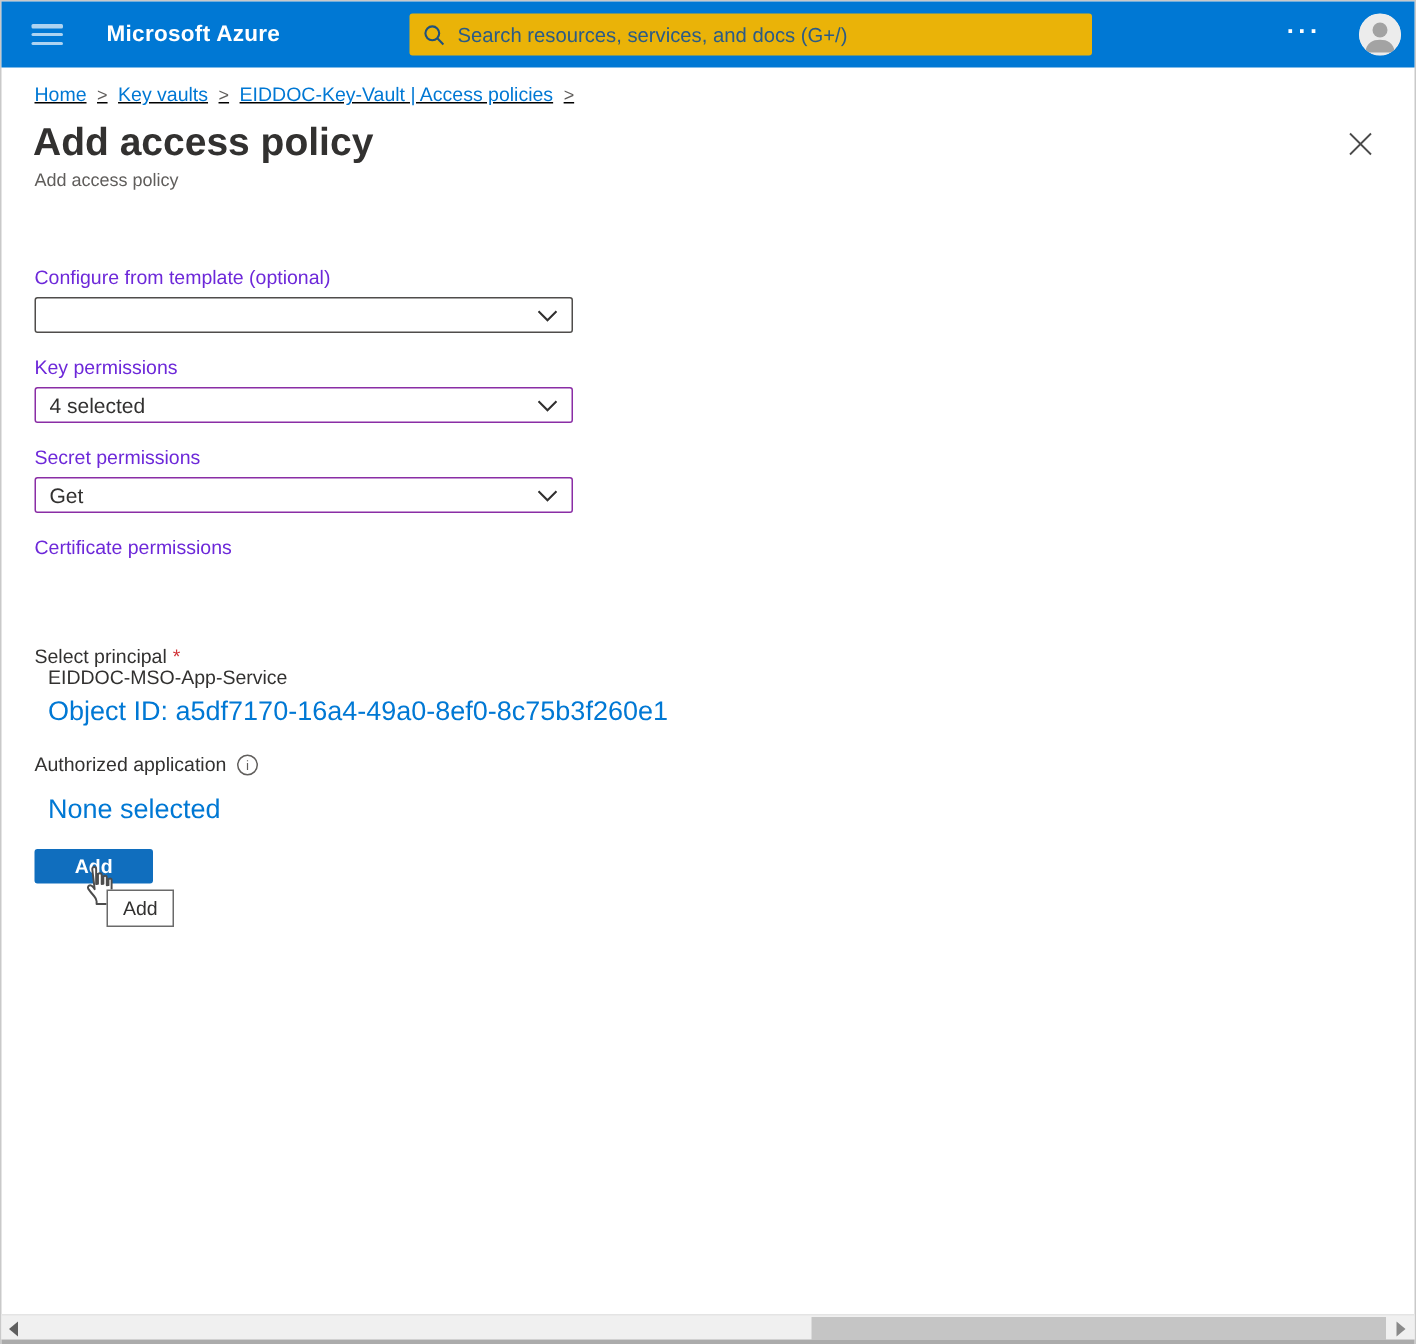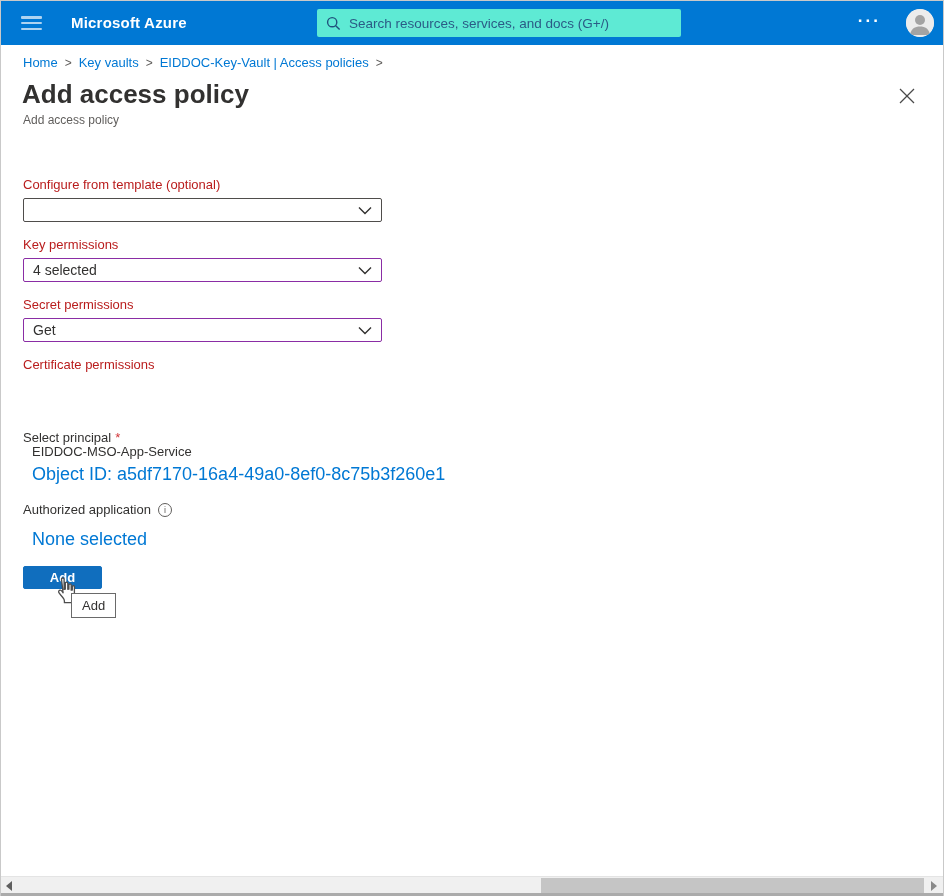--- a/index.html
+++ b/index.html
@@ -6,42 +6,42 @@
   html,body { width:944px; height:896px; }
   body { font-family:"Liberation Sans", sans-serif; background:#fff; overflow:hidden; }
   .window { position:relative; width:944px; height:896px; background:#fff;
             border-left:1px solid #c9c9c9; border-right:1px solid #c9c9c9; border-top:1px solid #c9c9c9; }
 
   
   .topbar { position:absolute; top:0; left:0; right:0; height:44px; background:#0078d4; }
   .hamburger { position:absolute; left:20px; top:15px; width:21px; height:14px; cursor:pointer; }
   .hamburger i { display:block; height:2.6px; background:rgba(255,255,255,.68); margin-bottom:3.2px; border-radius:1px; }
   .brand { position:absolute; left:70px; top:13px; color:#fff; font-size:15px; font-weight:bold; letter-spacing:.2px; cursor:pointer; }
-  .searchbox { position:absolute; left:272px; top:8px; width:364px; height:28px; background:#5eead4;
-               border-radius:2px; display:flex; align-items:center; padding:0 9px;margin-left:44px; }
+  .searchbox { position:absolute; left:272px; top:8px; width:455px; height:28px; background:#eab308;
+               border-radius:2px; display:flex; align-items:center; padding:0 9px; }
   .searchbox svg { flex:0 0 auto; margin-right:8px; }
   .searchbox input { flex:1; background:transparent; border:none; outline:none; font-family:inherit;
                      font-size:13.5px; color:#20517c; }
   .searchbox input::placeholder { color:#2b5b86; opacity:1; }
   .top-ellipsis { position:absolute; right:62px; top:6px; color:#fff; font-size:17px; font-weight:bold;
                   letter-spacing:3px; cursor:pointer; }
   .avatar { position:absolute; right:9px; top:8px; width:28px; height:28px; border-radius:50%;
             background:#efefef; overflow:hidden; cursor:pointer; }
 
   
-  .breadcrumb { position:absolute; left:22px; top:54px; font-size:13px; white-space:nowrap; }
+  .breadcrumb { position:absolute; left:22px; top:54px; font-size:13px; white-space:nowrap;text-decoration:underline; }
   .crumb { color:#0078d4; cursor:pointer; text-decoration:none; }
   .crumb-sep { color:#605e5c; margin:0 7px; font-size:12px; }
   .page-title { position:absolute; left:21px; top:78px; font-size:26px; font-weight:600; color:#323130; }
   .page-subtitle { position:absolute; left:22px; top:112px; font-size:12px; color:#605e5c; }
   .close-btn { position:absolute; left:897px; top:86px; width:18px; height:18px; cursor:pointer; }
 
   
   .field { position:absolute; left:22px; width:359px; }
-  .field-label { font-size:13px; color:#b91c1c; line-height:15px; margin-bottom:6px; }
+  .field-label { font-size:13px; color:#6d28d9; line-height:15px; margin-bottom:6px; }
   .dropdown { height:24px; border:1px solid #4f4d4b; border-radius:2px; background:#fff;
               display:flex; align-items:center; justify-content:space-between; padding:0 9px;
               font-size:14px; color:#323130; cursor:pointer; }
   .dropdown.modified { border-color:#8a2da5; }
   .dd-value { overflow:hidden; white-space:nowrap; }
   .chevron { display:flex; align-items:center; }
 
   .sp-label { position:absolute; left:22px; top:429px; font-size:13px; color:#323130; }
   .req { color:#d13438; margin-left:4px; }
   .sp-name { position:absolute; left:31px; top:443px; font-size:13px; color:#323130; }

